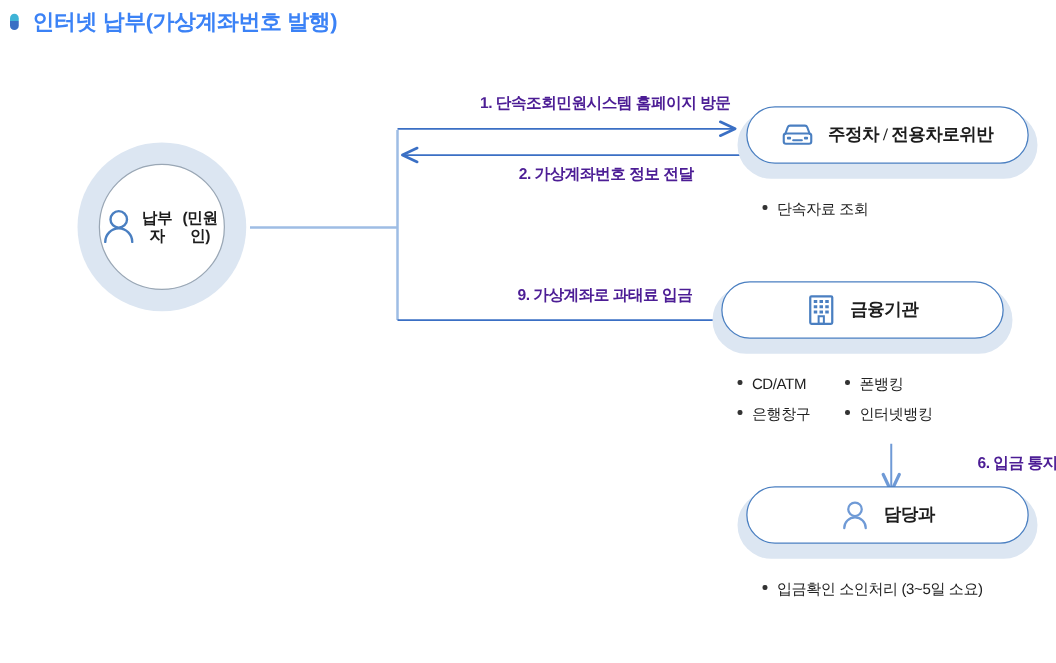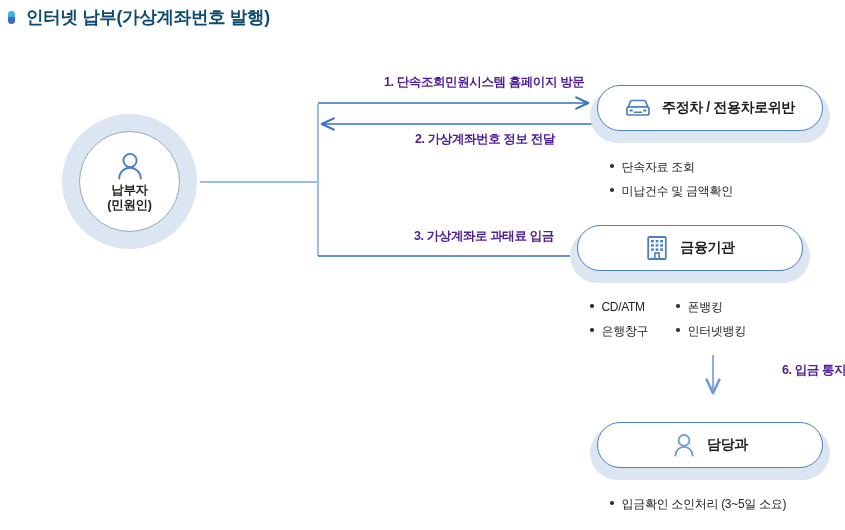--- a/index.html
+++ b/index.html
@@ -30,21 +30,21 @@
     width: 7px;
     height: 13px;
     border-radius: 4px;
     margin-left: 8px;
     margin-right: 11px;
     background: linear-gradient(180deg, #3fb3d6 0%, #3fb3d6 45%, #3a6fc4 46%, #3a6fc4 100%);
   }
   .title-text {
     font-size: 17.5px;
     font-weight: bold;
-    color: #0c4a6e;
+    color: #3b82f6;
     letter-spacing: -0.3px;
     white-space: nowrap;
   }
 
   
   .payer-node {
     position: absolute;
     left: 62px;
     top: 114px;
     width: 135px;
@@ -55,21 +55,21 @@
     align-items: center;
     justify-content: center;
   }
   .payer-inner {
     width: 99px;
     height: 99px;
     border-radius: 50%;
     background: #ffffff;
     border: 1px solid #9aa7b5;
     display: flex;
-    flex-direction: column;
+    flex-direction: row;
     align-items: center;
     justify-content: center;
   }
   .payer-icon {
     margin-top: 2px;
     margin-bottom: 3px;
     line-height: 0;
   }
   .payer-label {
     font-size: 12.5px;
@@ -105,20 +105,21 @@
   #step-3 { left: 367px; top: 228px; }
   #step-4 { left: 735px; top: 362px; }
 
   
   .node-block { position: absolute; }
 
   .pill-wrap {
     position: relative;
     width: 240px;
     height: 58px;
+    font-family: Liberation Serif, serif;
   }
   .pill-halo {
     position: absolute;
     left: 0;
     top: 4px;
     width: 240px;
     height: 54px;
     border-radius: 27px;
     background: #dce6f2;
   }
@@ -174,21 +175,21 @@
     background: #333333;
     margin-right: 8px;
     flex: 0 0 auto;
     position: relative;
     top: -3.5px;
   }
   .col-a { width: 86px; }
 
   #node-enforcement { left: 590px; top: 85px; }
   #node-bank        { left: 570px; top: 225px; }
-  #node-dept        { left: 590px; top: 422px; }
+  #node-dept        { left: 590px; top: 389px; }
 </style>
 </head>
 <body>
 
 <div class="title-row">
   <div class="title-bullet"></div>
   <div class="title-text">인터넷 납부(가상계좌번호 발행)</div>
 </div>
 
 <svg class="flow-svg" viewBox="0 0 845 530">
@@ -225,21 +226,21 @@
         <path d="M4.2,26.5 a10.8,10.8 0 0 1 21.6,0" fill="none" stroke="#4a7fc1" stroke-width="1.9" stroke-linecap="round"></path>
       </svg>
     </div>
     <div class="payer-label">납부자</div>
     <div class="payer-label">(민원인)</div>
   </div>
 </div>
 
 <div class="step-label" id="step-1">1. 단속조회민원시스템 홈페이지 방문</div>
 <div class="step-label" id="step-2">2. 가상계좌번호 정보 전달</div>
-<div class="step-label" id="step-3">3. 가상계좌로 과태료 입금</div>
+<div class="step-label" id="step-3">9. 가상계좌로 과태료 입금</div>
 <div class="step-label" id="step-4">6. 입금 통지</div>
 
 <div class="node-block" id="node-enforcement">
   <div class="pill-wrap">
     <div class="pill-halo"></div>
     <div class="pill">
       <span class="pill-icon">
         <svg width="26" height="20" viewBox="0 0 26 20">
           <path d="M3.2,9.2 L5.2,3.8 a2,2 0 0 1 1.9,-1.3 h11.8 a2,2 0 0 1 1.9,1.3 L22.8,9.2" fill="none" stroke="#4a7fc1" stroke-width="1.7" stroke-linejoin="round" stroke-linecap="round"></path>
           <rect x="2" y="8.8" width="22" height="8.2" rx="1.8" fill="none" stroke="#4a7fc1" stroke-width="1.7"></rect>
@@ -249,26 +250,20 @@
         </svg>
       </span>
       <span class="pill-label">주정차 / 전용차로위반</span>
     </div>
   </div>
   <div class="bullets">
     <div class="bullets-row">
       <span class="bullet-item">
         <span class="bullet-dot"></span>
         <span>단속자료 조회</span>
-      </span>
-    </div>
-    <div class="bullets-row">
-      <span class="bullet-item">
-        <span class="bullet-dot"></span>
-        <span>미납건수 및 금액확인</span>
       </span>
     </div>
   </div>
 </div>
 
 <div class="node-block" id="node-bank">
   <div class="pill-wrap">
     <div class="pill-halo"></div>
     <div class="pill">
       <span class="pill-icon">

